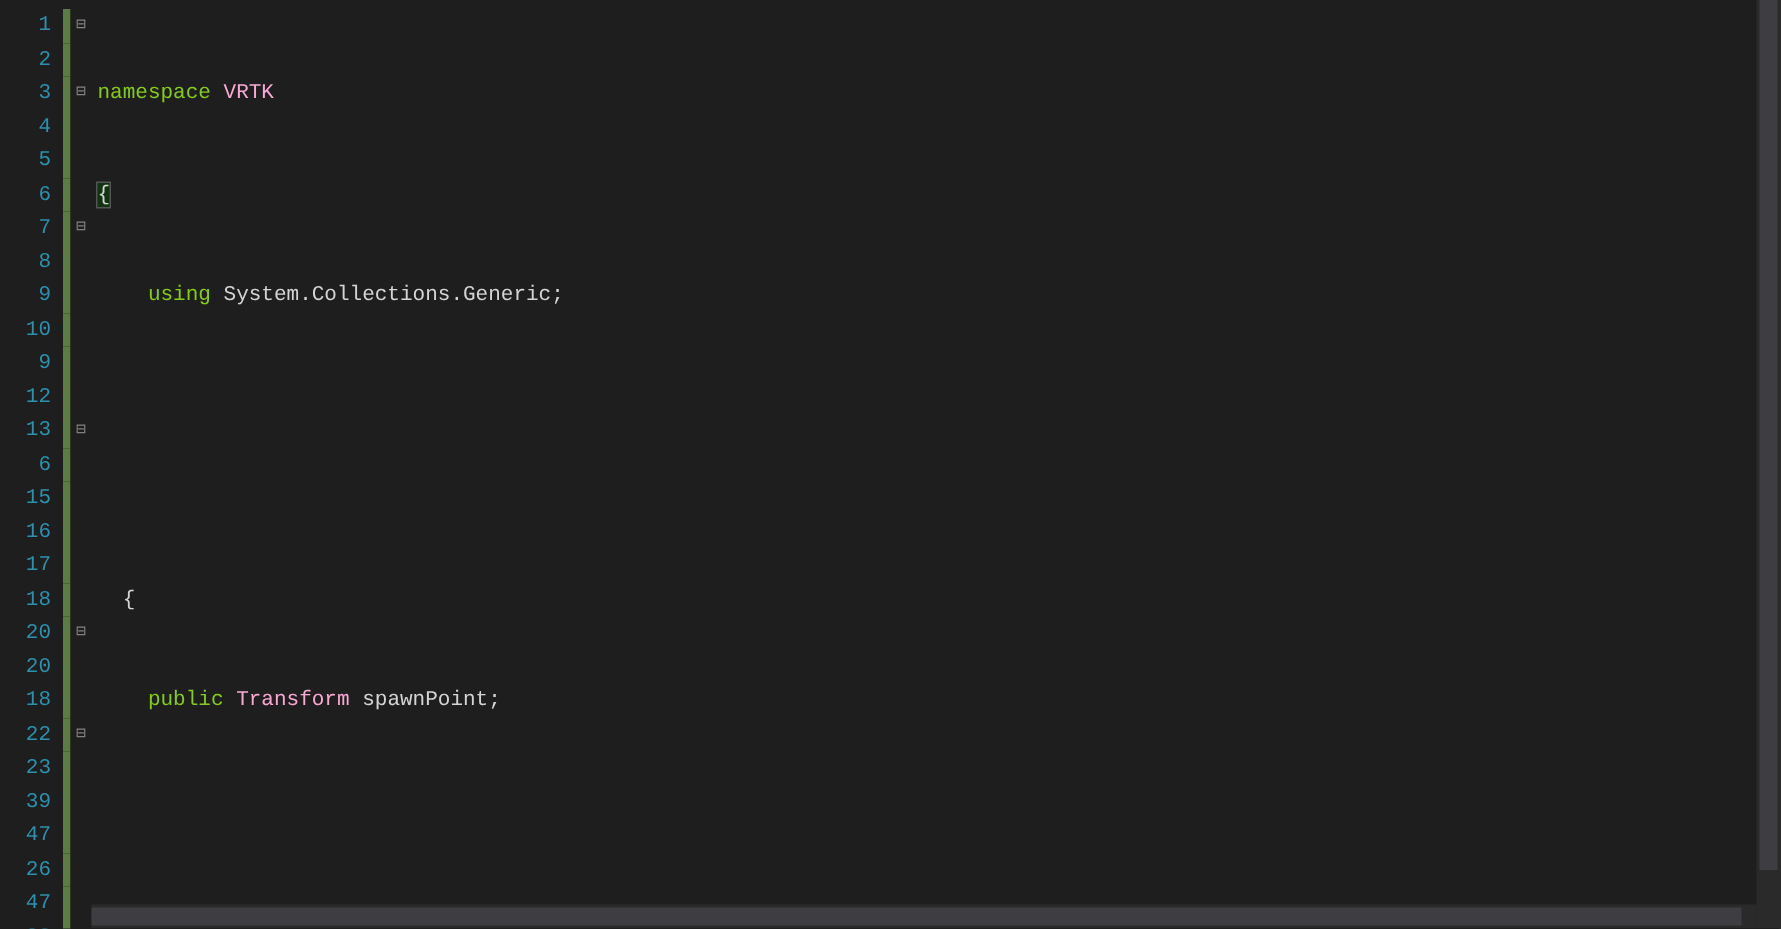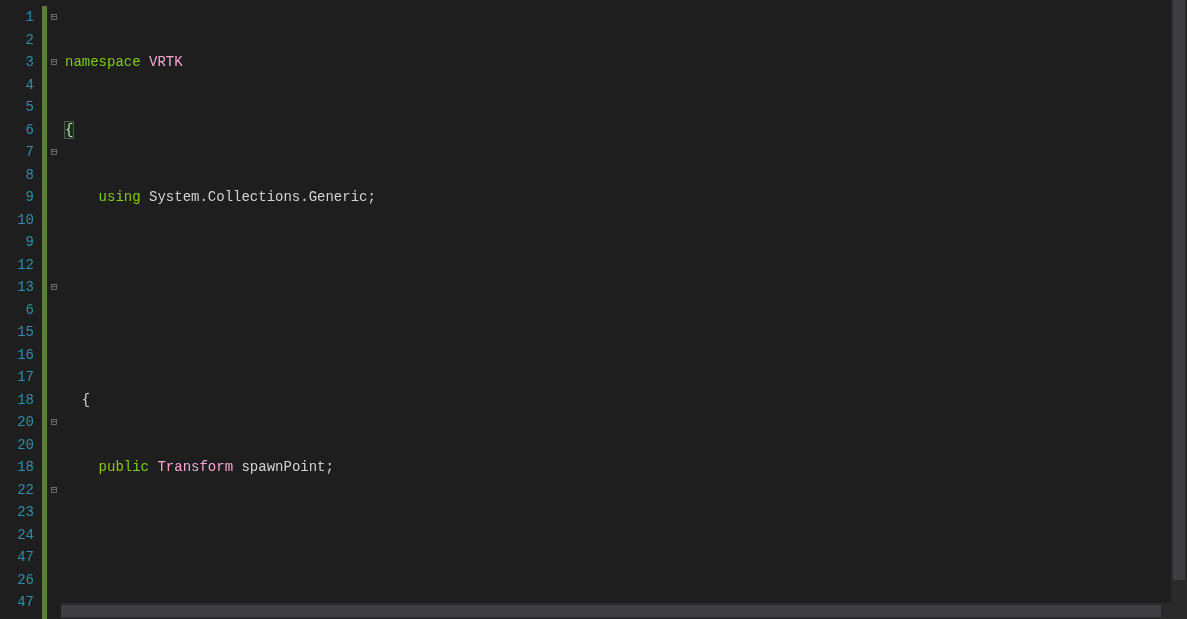--- a/index.html
+++ b/index.html
@@ -122,21 +122,21 @@
       <span class="ln">6</span>
       <span class="ln">15</span>
       <span class="ln">16</span>
       <span class="ln">17</span>
       <span class="ln">18</span>
       <span class="ln">20</span>
       <span class="ln">20</span>
       <span class="ln">18</span>
       <span class="ln">22</span>
       <span class="ln">23</span>
-      <span class="ln">24</span>
+      <span class="ln">39</span>
       <span class="ln">47</span>
       <span class="ln">26</span>
       <span class="ln">47</span>
       <span class="ln">28</span>
     </div>
 
   <div class="changebar" id="changebar">
       <span class="cb green"></span>
       <span class="cb green"></span>
       <span class="cb green"></span>

